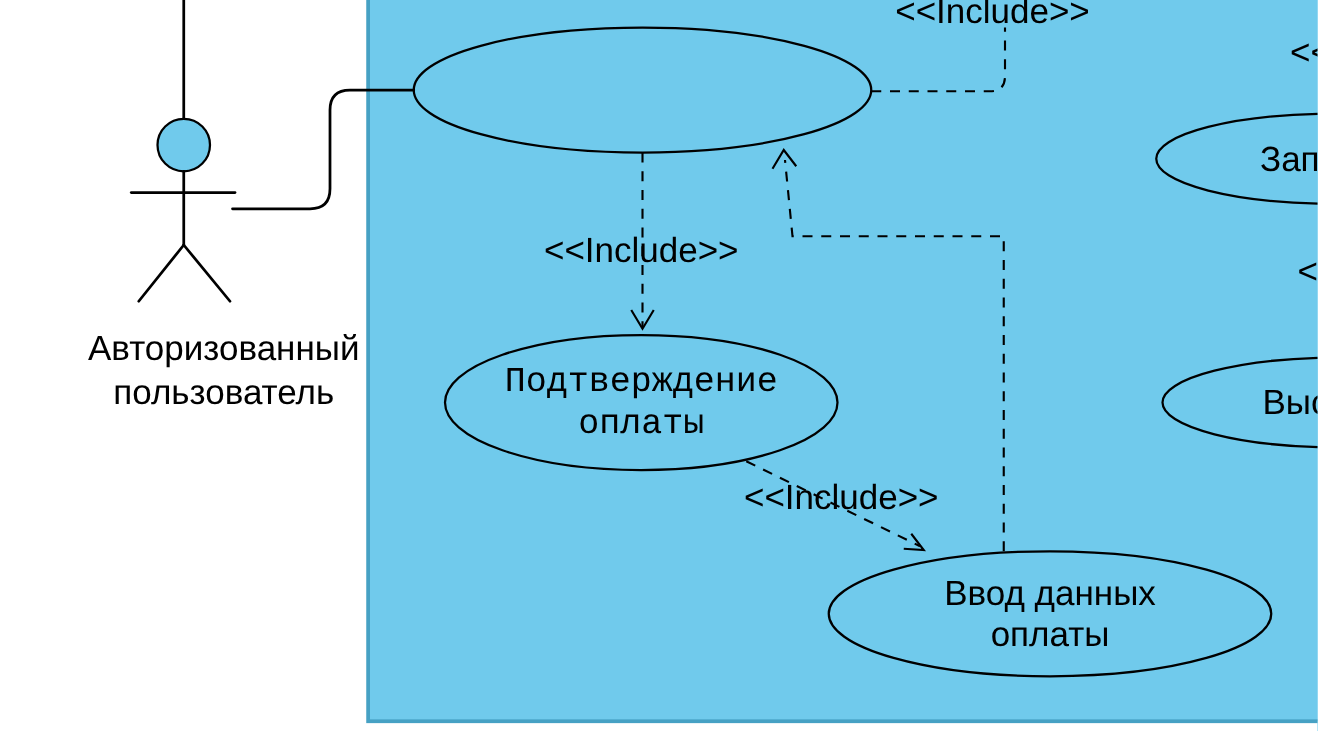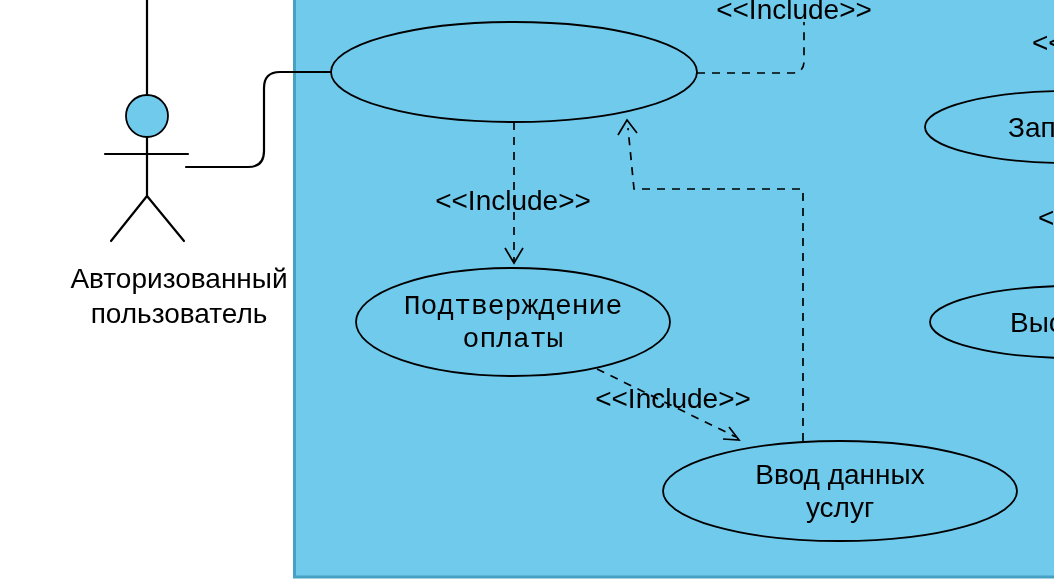--- a/index.html
+++ b/index.html
@@ -82,21 +82,21 @@
     <path class="arrow" d="M618 135 L627 120 L637 133"></path>
   </svg>
 
   <div class="lbl actor-label" style="left:147px; top:296px;margin-left:32px;">Авторизованный
 пользователь</div>
 
 
   <div class="lbl" style="left:513px; top:323px;font-family:Liberation Mono, monospace;">Подтверждение
 оплаты</div>
 
-  <div class="lbl" style="left:840px; top:491px;">Ввод данных услуг</div>
+  <div class="lbl" style="left:840px; top:491px;">Ввод данных оплаты</div>
 
   <div class="lbl" style="left:794px; top:9px;">&lt;&lt;Include&gt;&gt;</div>
 
   <div class="lbl" style="left:513px; top:200px;">&lt;&lt;Include&gt;&gt;</div>
 
   <div class="lbl" style="left:673px; top:398px;">&lt;&lt;Include&gt;&gt;</div>
 
 
   <div class="lbl-left" style="left:1008px; top:127px;">Зап</div>
 

